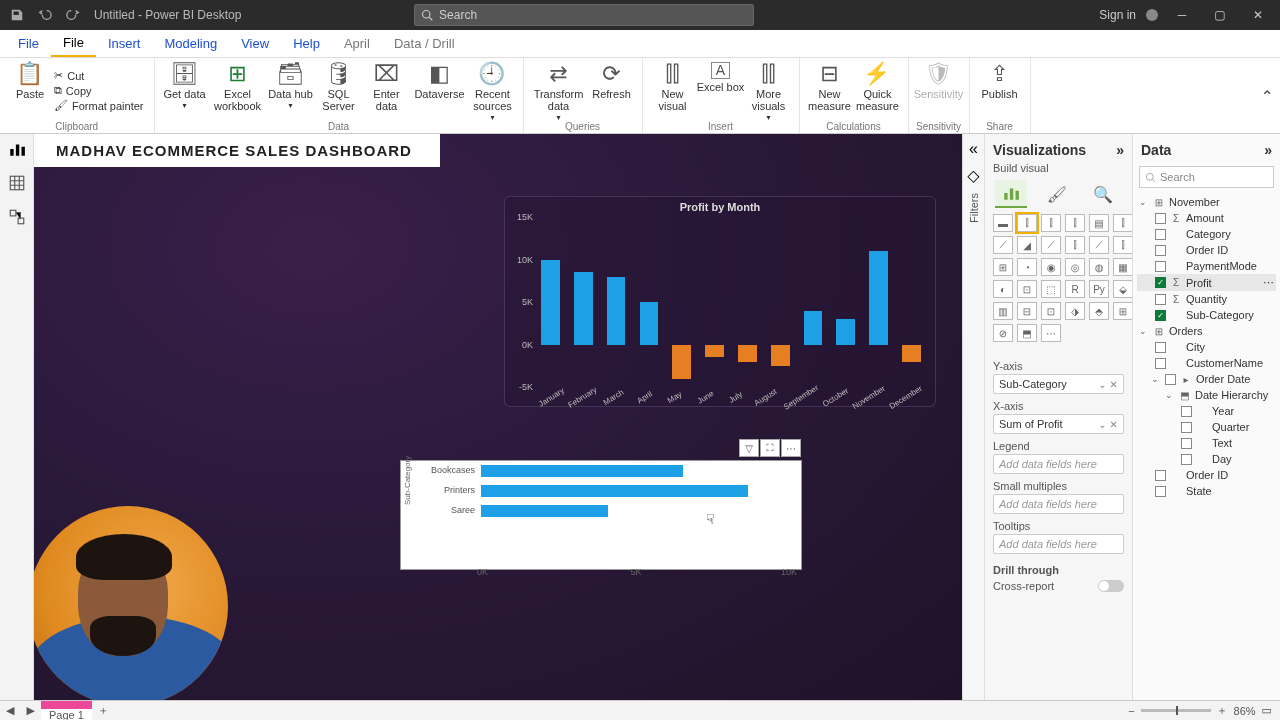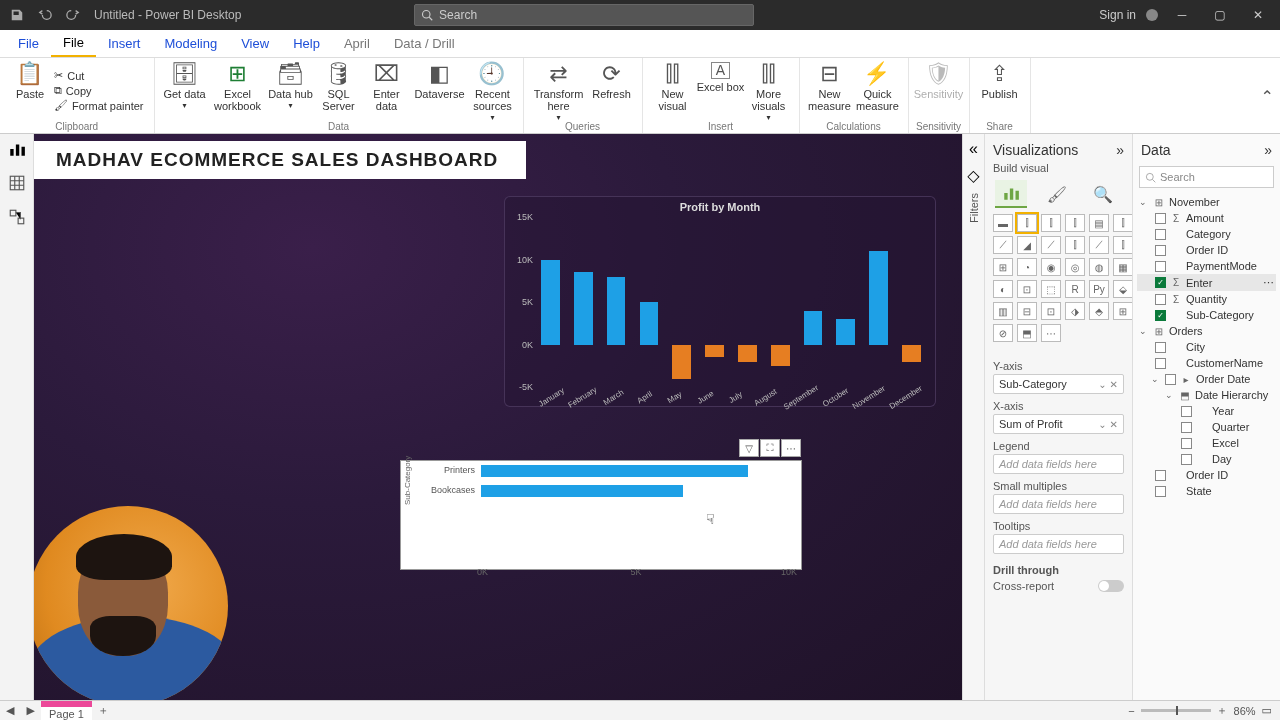--- a/index.html
+++ b/index.html
@@ -34,21 +34,21 @@
 .rtiny div { font-size: 11px; color: #333; display: flex; align-items: center; gap: 4px; cursor: pointer; }
 .ribbon .collapse { position: absolute; right: 6px; top: 50%; transform: translateY(-50%); color: #555; cursor: pointer; }
 
 
 .workspace { position: absolute; top: 134px; bottom: 20px; left: 0; right: 0; display: flex; }
 .leftrail { width: 34px; background: #f3f3f3; border-right: 1px solid #ddd; display: flex; flex-direction: column; align-items: center; padding-top: 6px; gap: 16px; }
 .leftrail .lri { width: 18px; height: 18px; color: #555; cursor: pointer; }
 .leftrail .lri.active { color: #000; }
 
 .canvas { flex: 1; background: radial-gradient(ellipse at 30% 20%, #3a1f4a 0%, #2b1a3b 40%, #1f1228 100%); position: relative; overflow: hidden; }
-.dash-title { position: absolute; left: 0; top: 7px; background: #fff; padding: 8px 28px 8px 22px; font-size: 19px; font-weight: 700; letter-spacing: 1px; color: #222; }
+.dash-title { position: absolute; left: 0; top: 0; background: #fff; padding: 8px 28px 8px 22px; font-size: 15px; font-weight: 700; letter-spacing: 1px; color: #222; }
 
 
 .card { position: absolute; background: rgba(35,20,50,0.5); border: 1px solid rgba(90,70,110,0.6); border-radius: 6px; }
 .card .ctitle { text-align: center; font-size: 11px; color: #ddd; font-weight: 600; padding: 4px 0; }
 
 
 .colchart { position: relative; height: 170px; margin: 0 10px 6px 32px; }
 .colchart .ylabel { position: absolute; right: 100%; margin-right: 4px; font-size: 9px; color: #bbb; transform: translateY(-50%); }
 .colchart .bars { position: absolute; inset: 0; display: flex; align-items: flex-end; gap: 6px; }
 .colchart .barcol { flex: 1; position: relative; height: 100%; }
@@ -70,21 +70,21 @@
 .hxaxis span:nth-child(2){ position:absolute; left:50%; transform:translateX(-50%);}
 .hxaxis span:nth-child(3){ position:absolute; right:-6px;}
 .haxlabel { position: absolute; left: 2px; top: 50%; transform: rotate(-90deg) translateX(10px); transform-origin: left top; font-size: 8px; color: #666; }
 .cursor-hand { position: absolute; font-size: 14px; color: #000; pointer-events: none; }
 
 
 .filters-tab { width: 22px; background: #f6f6f6; border-left: 1px solid #ddd; display: flex; flex-direction: column; align-items: center; padding-top: 6px; gap: 8px; }
 .filters-tab .vlabel { writing-mode: vertical-rl; transform: rotate(180deg); font-size: 11px; color: #555; }
 
 .vispane { width: 148px; background: #f6f6f6; border-left: 1px solid #ddd; display: flex; flex-direction: column; }
-.pane-head { display: flex; align-items: center; justify-content: space-between; padding: 8px 8px 4px 8px; font-size: 14px; font-weight: 400; color: #333; }
+.pane-head { display: flex; align-items: center; justify-content: space-between; padding: 8px 8px 4px 8px; font-size: 14px; font-weight: 700; color: #333; }
 .pane-sub { font-size: 11px; color: #555; padding: 0 8px 6px 8px; }
 .vistabs { display: flex; gap: 14px; padding: 0 10px 6px 10px; }
 .vistabs .vt { width: 32px; height: 28px; display: flex; align-items: center; justify-content: center; color: #666; cursor: pointer; }
 .vistabs .vt.active { background: #e9f3e4; border-bottom: 2px solid #6ea644; color: #333; }
 .visgrid { display: grid; grid-template-columns: repeat(6, 20px); gap: 4px 4px; padding: 0 8px 8px 8px; }
 .visgrid .vg { width: 20px; height: 18px; background: #fff; border: 1px solid #bbb; display: flex; align-items: center; justify-content: center; font-size: 10px; color: #666; cursor: pointer; }
 .visgrid .vg.sel { outline: 2px solid #f2b100; }
 .fieldsec { padding: 4px 8px; font-size: 11px; color: #555; overflow-y: auto; flex: 1; }
 .fieldsec .flabel { margin-top: 6px; margin-bottom: 2px; }
 .fieldsec .fwell { background: #fff; border: 1px solid #ccc; border-radius: 2px; padding: 3px 5px; display: flex; align-items: center; justify-content: space-between; font-size: 11px; color: #333; }
@@ -101,21 +101,21 @@
 .dnode.indent2 { padding-left: 28px; }
 .dnode.indent3 { padding-left: 40px; }
 .dnode .cb { width: 11px; height: 11px; border: 1px solid #888; background: #fff; display:inline-flex; align-items:center; justify-content:center;}
 .dnode .cb.checked { background: #0b7a3b; border-color:#0b7a3b; color:#fff; font-size:8px;}
 .dnode .fico { width:12px; display:inline-block; text-align:center; color:#666; font-size:10px;}
 .dnode.selrow { background: #e7e7e7; }
 .dnode .caret { width:10px; color:#666; font-size:9px;}
 
 
 .statusbar { position: absolute; bottom: 0; left: 0; right: 0; height: 20px; background: #f3f3f3; border-top: 1px solid #ccc; display: flex; align-items: center; font-size: 11px; color: #555; }
-.statusbar .pg { padding: 0 8px; border-top: 6px solid #ec4899; height: 100%; display: flex; align-items: center; background: #fff;}
+.statusbar .pg { padding: 0 8px; border-top: 8px solid #ec4899; height: 100%; display: flex; align-items: center; background: #fff;}
 .statusbar .pgplus { padding: 0 6px; cursor:pointer;}
 .statusbar .zoom { margin-left: auto; display: flex; align-items: center; gap: 6px; padding-right: 8px; }
 .statusbar .ztrack { width: 70px; height: 3px; background: #bbb; position: relative; }
 .statusbar .ztrack::after { content:""; position:absolute; left:50%; top:-3px; width:2px; height:9px; background:#555;}
 
 
 .avatar { position: absolute; left: -6px; bottom: -6px; width: 200px; height: 200px; border-radius: 50%; background: radial-gradient(circle at 60% 40%, #f0a84a 0%, #e08a20 60%, #b56a10 100%); overflow:hidden;}
 .avatar .face { position:absolute; left:50px; top:40px; width:90px; height:110px; background:#8a5a3a; border-radius:42% 42% 46% 46%;}
 .avatar .hair { position:absolute; left:48px; top:28px; width:96px; height:46px; background:#1d1410; border-radius:50% 50% 30% 30%;}
 .avatar .beard { position:absolute; left:62px; top:110px; width:66px; height:40px; background:#1d1410; border-radius:30% 30% 50% 50%;}
@@ -217,21 +217,21 @@
     <div class="rbig">
         <span class="ri">🕘</span>
         <span>Recent sources</span>
         <span style="font-size:8px">▾</span>
       </div>
     <div class="glabel">Data</div>
   </div>
   <div class="rgroup">
     <div class="rbig wide">
         <span class="ri">⇄</span>
-        <span>Transform here</span>
+        <span>Transform data</span>
         <span style="font-size:8px">▾</span>
       </div>
     <div class="rbig">
         <span class="ri">⟳</span>
         <span>Refresh</span>
       </div>
     <div class="glabel">Queries</div>
   </div>
   <div class="rgroup">
     <div class="rbig">
@@ -369,26 +369,30 @@
 
     <div class="hcard" style="left:366px; top:326px; width:402px; height:110px;">
       <div class="hactions">
         <div class="ha">▽</div>
         <div class="ha">⛶</div>
         <div class="ha">⋯</div>
       </div>
       <div class="haxlabel">Sub-Category</div>
       <div class="hchart" id="hchart">
           <div class="hrow">
+            <div class="hlabel">Bookcases</div>
+            <div class="hbar" style="width: 65%;"></div>
+          </div>
+          <div class="hrow">
             <div class="hlabel">Printers</div>
             <div class="hbar" style="width: 86%;"></div>
           </div>
           <div class="hrow">
-            <div class="hlabel">Bookcases</div>
-            <div class="hbar" style="width: 65%;"></div>
+            <div class="hlabel">Saree</div>
+            <div class="hbar" style="width: 41%;"></div>
           </div>
         </div>
       <div class="hxaxis" id="hxaxis">
           <span>0K</span>
           <span>5K</span>
           <span>10K</span>
         </div>
       <span class="cursor-hand" style="left:305px; top:50px;">☟</span>
     </div>
 
@@ -528,21 +532,21 @@
         <div class="dnode indent1">
           <span></span>
           <span class="cb"></span>
           <span class="fico"></span>
           <span>PaymentMode</span>
         </div>
         <div class="dnode indent1 selrow">
           <span></span>
           <span class="cb checked">✓</span>
           <span class="fico">Σ</span>
-          <span>Enter</span>
+          <span>Profit</span>
           <span style="margin-left: auto;">⋯</span>
         </div>
         <div class="dnode indent1">
           <span></span>
           <span class="cb"></span>
           <span class="fico">Σ</span>
           <span>Quantity</span>
         </div>
         <div class="dnode indent1">
           <span></span>
@@ -587,21 +591,21 @@
         <div class="dnode indent3">
           <span></span>
           <span class="cb"></span>
           <span class="fico"></span>
           <span>Quarter</span>
         </div>
         <div class="dnode indent3">
           <span></span>
           <span class="cb"></span>
           <span class="fico"></span>
-          <span>Excel</span>
+          <span>Text</span>
         </div>
         <div class="dnode indent3">
           <span></span>
           <span class="cb"></span>
           <span class="fico"></span>
           <span>Day</span>
         </div>
         <div class="dnode indent1">
           <span></span>
           <span class="cb"></span>

